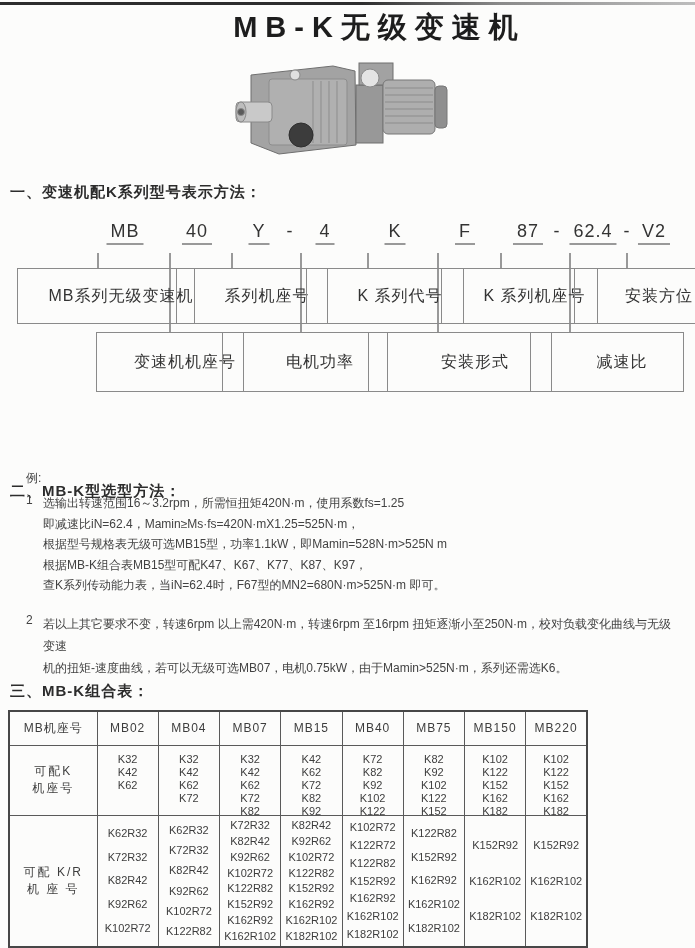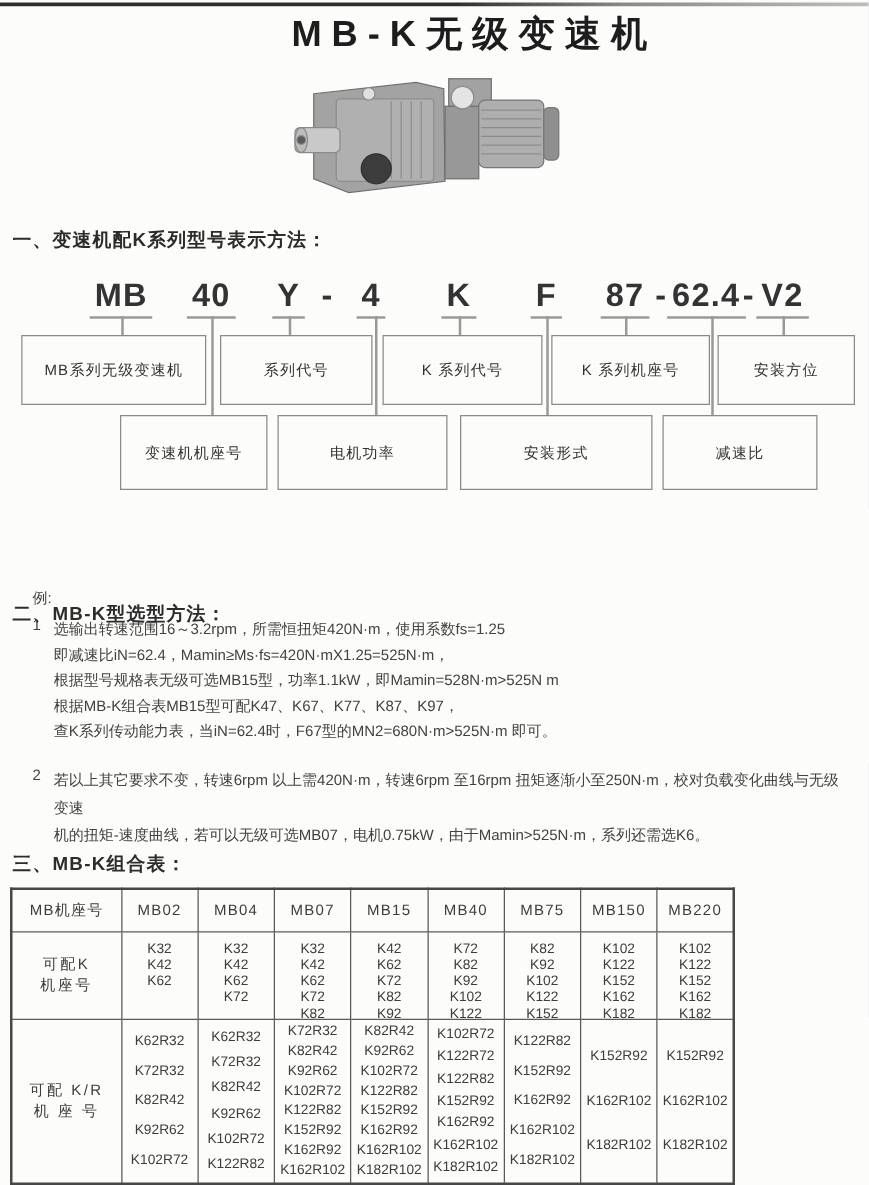--- a/index.html
+++ b/index.html
@@ -17,28 +17,28 @@
   
   .photo{position:absolute;top:55px;left:235px;width:215px;height:108px;}
   
   .secheading{position:absolute;left:10px;font-size:15px;font-weight:600;color:#2c2c2c;letter-spacing:1px;}
   .sh1{top:183px;}
   .sh2{top:438px;margin-top:44px;}
   .sh3{top:682px;}
   
   .diagram{position:absolute;top:213px;left:0;width:695px;height:185px;}
   .tok{position:absolute;top:8px;transform:translateX(-50%);
-    font-size:26px;font-weight:700;color:#333;letter-spacing:1px;white-space:nowrap;}
+    font-size:18px;font-weight:400;color:#333;letter-spacing:1px;white-space:nowrap;margin-left:28px;}
   .tok.u{border-bottom:2px solid #999;padding:0 4px 1px;}
   .vline{position:absolute;width:1.5px;background:#999;top:40px;}
   .to-top{height:15px;}
   .to-bottom{height:79px;}
   .dbox{position:absolute;border:1.5px solid #8a8a8a;background:transparent;
     display:flex;align-items:center;justify-content:center;
-    font-size:12px;color:#333;letter-spacing:1px;white-space:nowrap;}
+    font-size:16px;color:#333;letter-spacing:1px;white-space:nowrap;padding-left:30px;}
   .rowA{top:55px;height:54px;}
   .rowB{top:119px;height:58px;}
   
   .example{position:absolute;top:470px;left:26px;width:655px;font-size:12px;color:#424242;}
   .ex-label{margin-bottom:6px;}
   .ex-item{display:flex;gap:7px;margin-bottom:17px;}
   .ex-num{width:10px;flex:0 0 auto;}
   .ex-lines div{line-height:20.5px;white-space:nowrap;}
   .ex-lines.wrap div{white-space:normal;line-height:22px;}
   
@@ -118,21 +118,21 @@
     <div class="vline to-bottom" style="left:169px"></div>
     <div class="vline to-top" style="left:231px"></div>
     <div class="vline to-bottom" style="left:300px"></div>
     <div class="vline to-top" style="left:367px"></div>
     <div class="vline to-bottom" style="left:437px"></div>
     <div class="vline to-top" style="left:500px"></div>
     <div class="vline to-bottom" style="left:569px"></div>
     <div class="vline to-top" style="left:626px"></div>
 
     <div class="dbox rowA" style="left:17px;width:146px">MB系列无级变速机</div>
-    <div class="dbox rowA" style="left:176px;width:120px">系列代号</div>
+    <div class="dbox rowA" style="left:176px;width:120px">系列机座号</div>
     <div class="dbox rowA" style="left:306px;width:126px">K 系列代号</div>
     <div class="dbox rowA" style="left:441px;width:125px">K 系列机座号</div>
     <div class="dbox rowA" style="left:574px;width:108px">安装方位</div>
 
     <div class="dbox rowB" style="left:96px;width:116px">变速机机座号</div>
     <div class="dbox rowB" style="left:222px;width:134px">电机功率</div>
     <div class="dbox rowB" style="left:368px;width:152px">安装形式</div>
     <div class="dbox rowB" style="left:530px;width:122px">减速比</div>
   </div>
 

